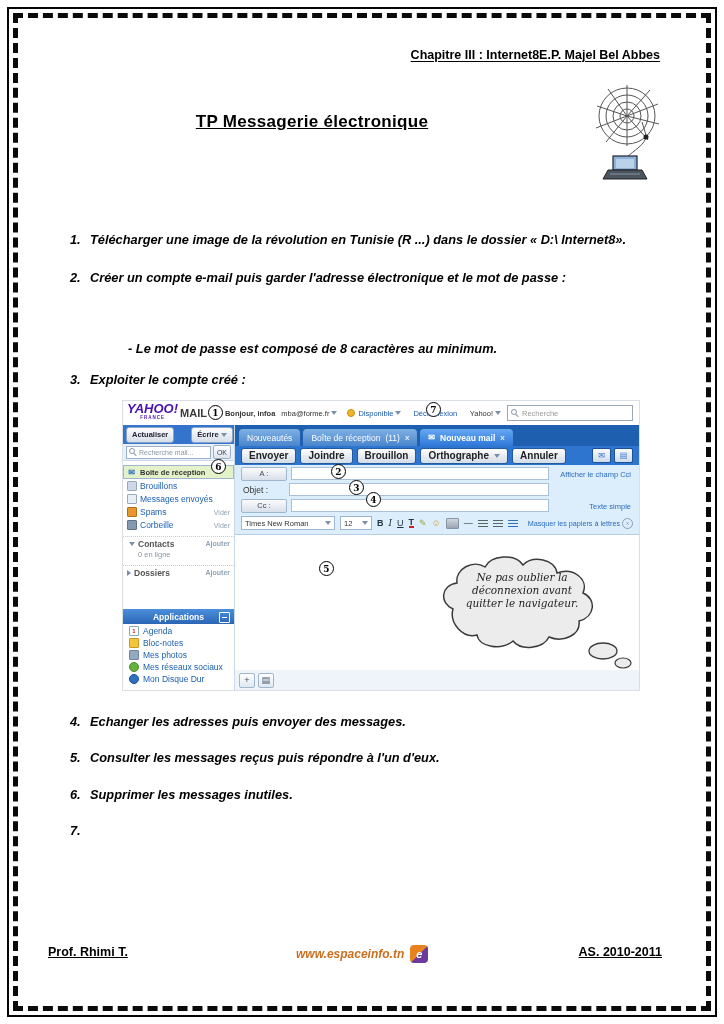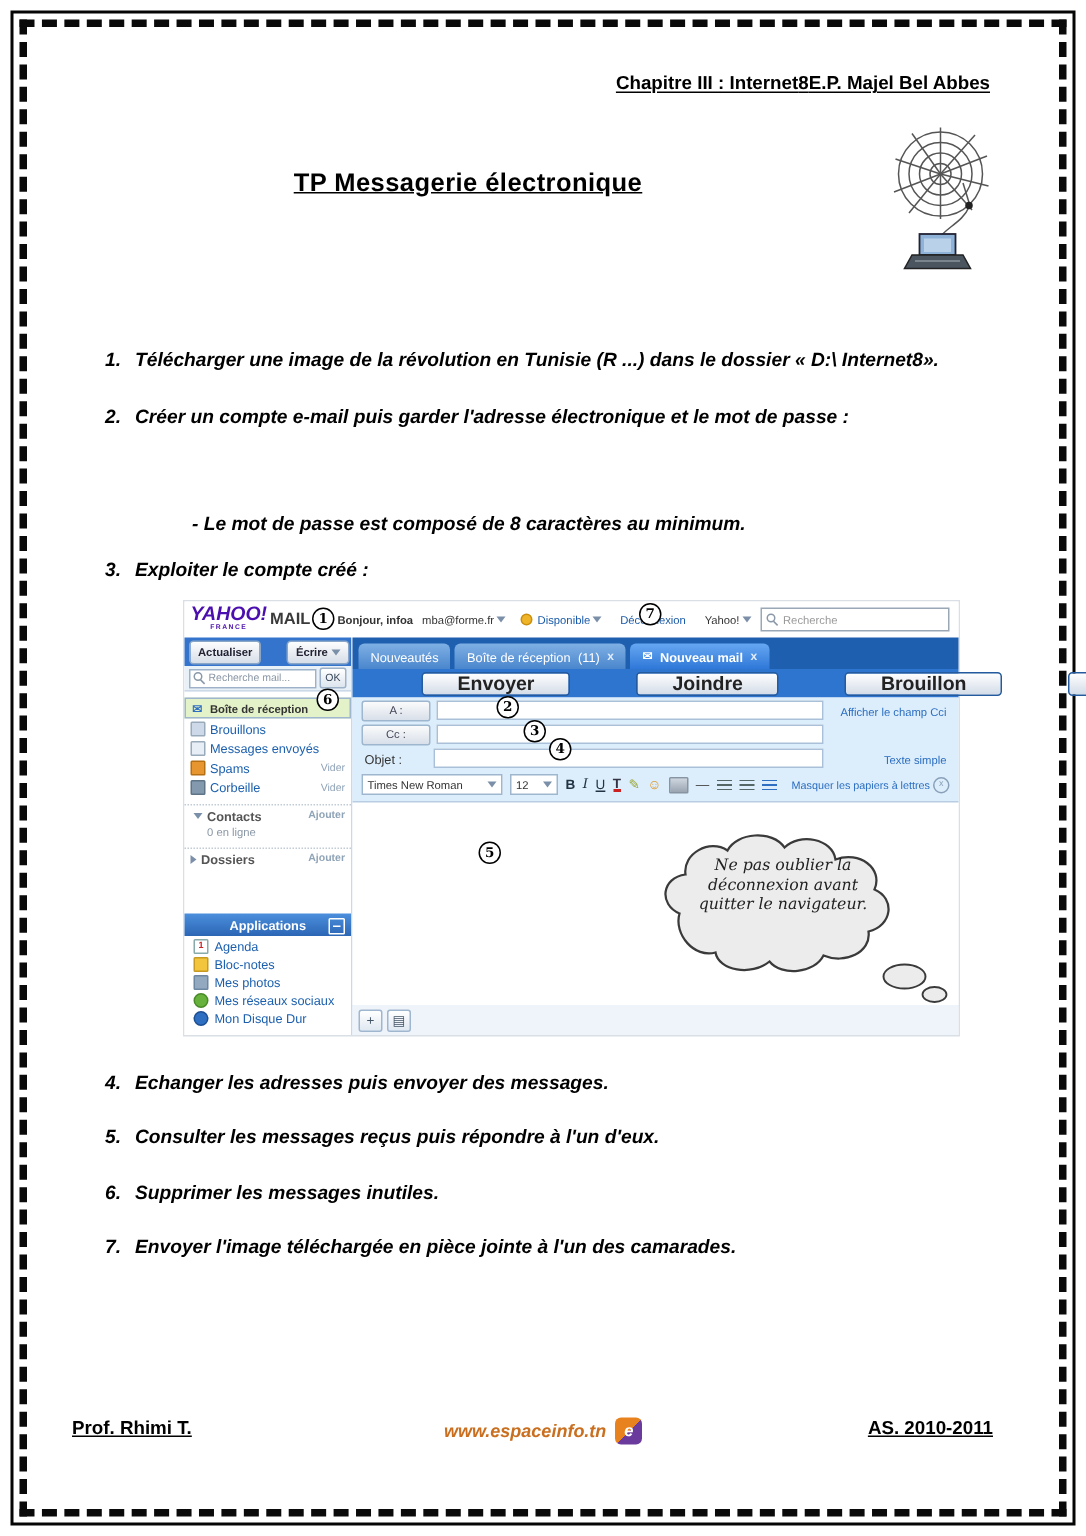--- a/index.html
+++ b/index.html
@@ -84,21 +84,21 @@
   .tabs{position:absolute;top:0;left:0;right:0;height:21px;background:#1e5fb0;display:flex;align-items:flex-end;
         padding-left:4px;gap:3px;box-sizing:border-box;}
   .tab{height:17px;border-radius:4px 4px 0 0;padding:0 8px;display:flex;align-items:center;gap:5px;
        font-size:8.5px;color:#fff;background:linear-gradient(#7fb0e4,#4a86cd);}
   .tab.active{background:linear-gradient(#66a7f2,#2f78d8);font-weight:bold;}
   .tab .x{font-size:8px;font-weight:bold;color:#e3eefb;}
   .tab .env{font-size:8px;color:#fff;}
   .tb{position:absolute;top:21px;left:0;right:0;height:19px;background:#2e75cf;display:flex;align-items:center;
       gap:4px;padding:0 6px;box-sizing:border-box;}
   .tb-btn{height:14px;background:linear-gradient(#fefefe,#d3dce8);border:1px solid #245a9e;border-radius:3px;
-          font-size:13px;color:#222;padding:0 23px;font-weight:bold;display:flex;align-items:center;gap:3px;margin-left:40px;}
+          font-size:10px;color:#222;padding:0 7px;font-weight:bold;display:flex;align-items:center;gap:3px;}
   .tbic{width:17px;height:13px;border:1px solid #1d4f93;border-radius:2px;background:linear-gradient(#f8fbfe,#cfdcec);
         display:flex;align-items:center;justify-content:center;font-size:8px;color:#2f6fc2;}
   .tb-right{margin-left:auto;display:flex;gap:3px;}
 
   .compose{position:absolute;top:40px;left:0;right:0;height:69px;background:#dceefb;padding:2px 6px;box-sizing:border-box;}
   .crow{display:flex;align-items:center;height:13px;margin-bottom:3px;padding-right:84px;}
   .fld-btn{width:44px;height:12px;background:linear-gradient(#fbfbfb,#d8dfe9);border:1px solid #9fb6cf;border-radius:2px;
            font-size:7.5px;color:#445;display:flex;align-items:center;justify-content:center;flex:none;}
   .fld-lbl{width:44px;font-size:8.5px;color:#333;flex:none;padding-left:2px;box-sizing:border-box;}
   .fld-input{flex:1;height:11px;background:#fff;border:1px solid #a9c0d8;margin-left:4px;}
@@ -325,25 +325,25 @@
           <span class="tbic">▤</span>
         </span>
       </div>
 
       <div class="compose">
         <div class="crow">
           <span class="fld-btn">A :</span>
           <span class="fld-input"></span>
         </div>
         <div class="crow">
-          <span class="fld-btn">Cc :</span>
+          <span class="fld-lbl">Objet :</span>
           <span class="fld-input"></span>
         </div>
         <div class="crow">
-          <span class="fld-lbl">Objet :</span>
+          <span class="fld-btn">Cc :</span>
           <span class="fld-input"></span>
         </div>
         <span class="lnk-cci">Afficher le champ Cci</span>
         <span class="lnk-plain">Texte simple</span>
 
         <div class="fmt">
           <span class="sel" style="width:86px;justify-content:space-between">
               <span>Times New Roman</span>
               <span class="car"></span>
             </span>
@@ -405,21 +405,20 @@
   <div class="task" style="top:750px">
     <span class="num">5.</span>
     <span>Consulter les messages reçus puis répondre à l'un d'eux.</span>
   </div>
   <div class="task" style="top:787px">
     <span class="num">6.</span>
     <span>Supprimer les messages inutiles.</span>
   </div>
   <div class="task" style="top:823px">
     <span class="num">7.</span>
-    <span>Envoyer l'image téléchargée en pièce jointe à l'un des camarades.</span>
   </div>
 
   <div class="ftr-left">Prof. Rhimi T.</div>
   <div class="ftr-center">
     <span class="site">www.espaceinfo.tn</span>
     <span class="sitelogo">e</span>
   </div>
   <div class="ftr-right">AS. 2010-2011</div>
 </div>
 

